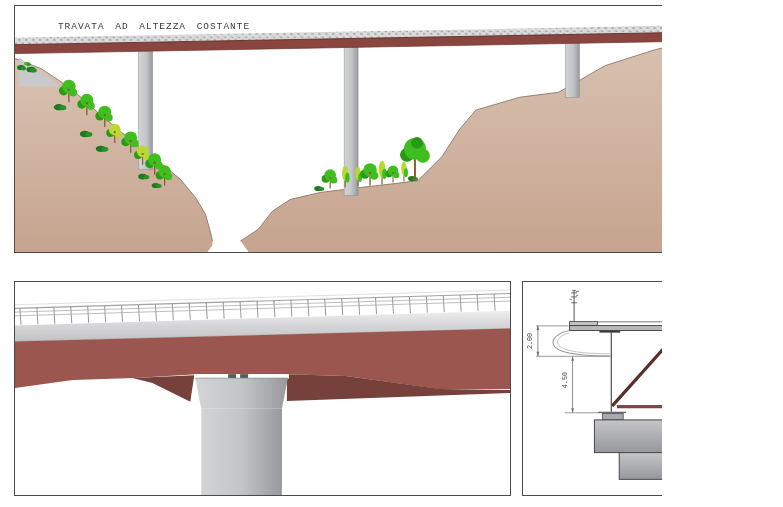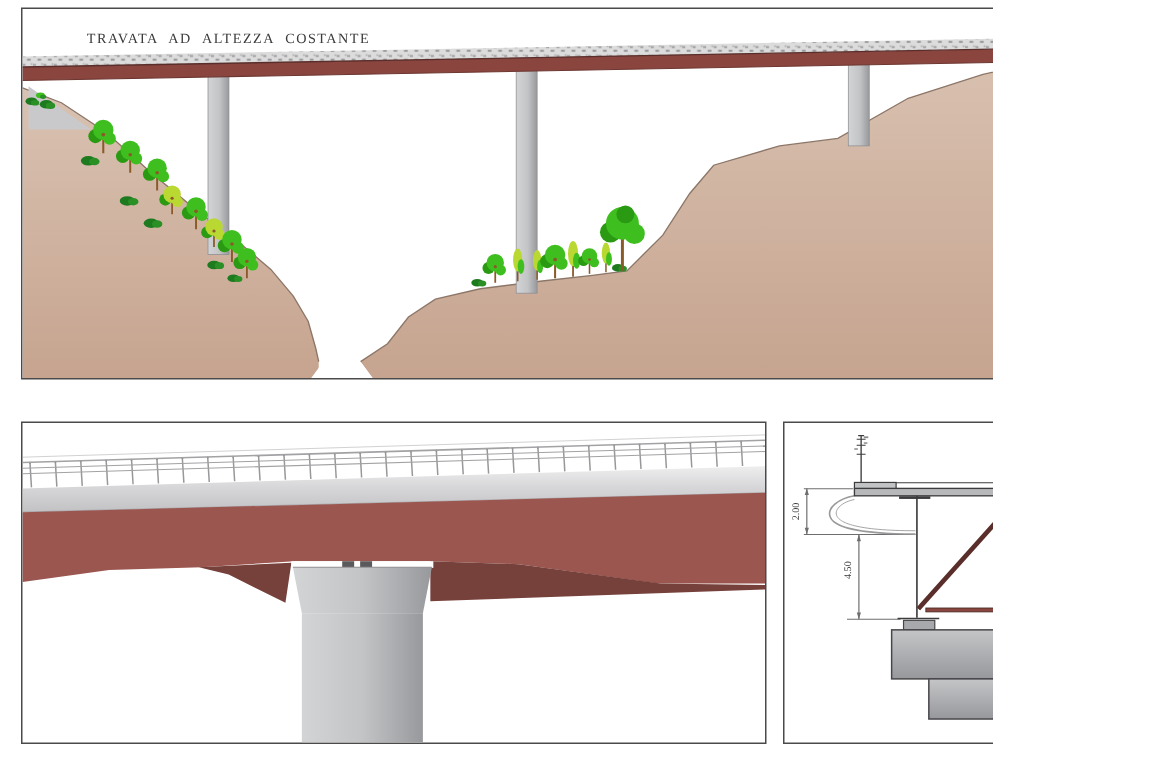--- a/index.html
+++ b/index.html
@@ -1,17 +1,17 @@
 <!DOCTYPE html>
 <html style="--border: #4a4a4a; --girder_red: #8a453f; --girder_red_light: #9b564f; --girder_red_dark: #76403b; --girder_red_edge: #5a2f2b; --terrain_tan: #d9c2b2; --terrain_tan_dark: #c6a48f; --terrain_edge: #8c7668; --pier_gray_light: #d3d4d6; --pier_gray: #c3c4c6; --pier_gray_dark: #98999c; --slab_gray: #d7d7d9; --rail_gray: #a2a2a5; --shell_gray: #9a9a9c; --line_dark: #3c3c3e; --dim_gray: #6e6e70; --text_dark: #3a3a3a; --tree_green: #3fbf1f; --tree_green_dark: #2a9a12; --tree_yellow: #b9d832; --bush_dark: #1d7a1f; --bush_mid: #2a8f25; --trunk_brown: #8a5a28;"><head>
 <meta charset="utf-8">
 <style>
   html,body{margin:0;padding:0;background:#fff;}
   #stage{position:relative;width:662px;height:507px;background:#fff;overflow:hidden;
-         font-family:Liberation Serif, serif;}
+         font-family:Liberation Mono, monospace;}
   .panel{position:absolute;background:#fff;border:1.2px solid var(--border,#4a4a4a);box-sizing:border-box;}
   #panelA{left:14px;top:5px;width:756px;height:248px;}
   #panelB{left:14px;top:281px;width:497px;height:215px;}
   #panelC{left:522px;top:281px;width:249px;height:215px;}
   svg{display:block;width:100%;height:100%;}
   .f-red{fill:var(--girder_red);}
   .f-redL{fill:var(--girder_red_light);}
   .f-redD{fill:var(--girder_red_dark);}
   .s-redEdge{stroke:var(--girder_red_edge);}
   .s-dark{stroke:var(--line_dark);}

